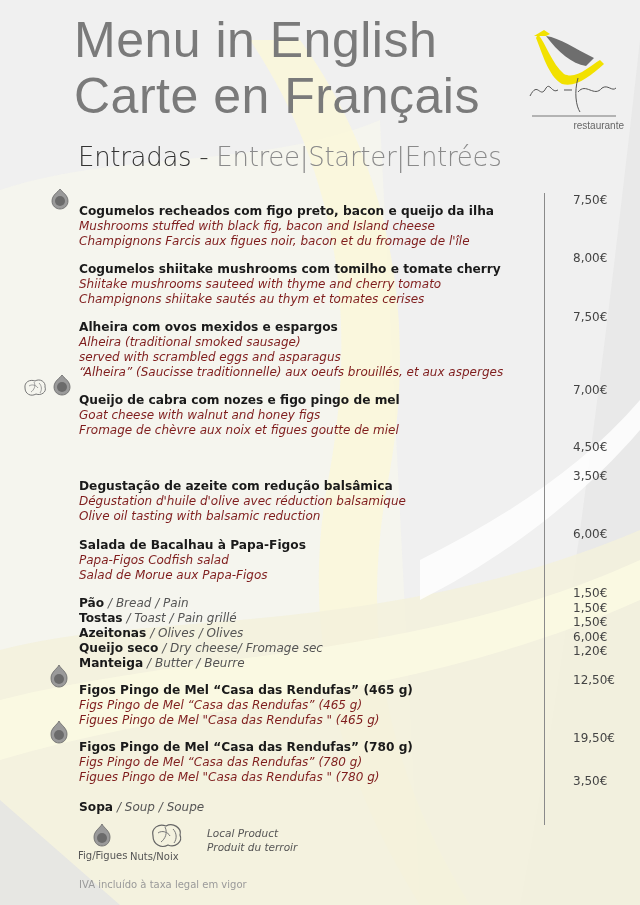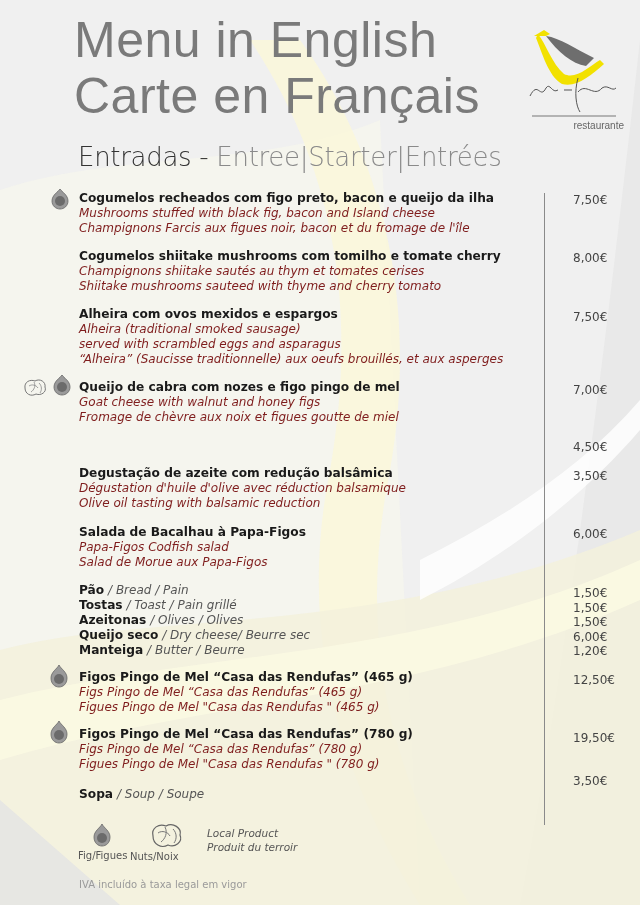--- a/index.html
+++ b/index.html
@@ -23,21 +23,21 @@
   }
   .section {
     position: absolute; left: 78px; top: 142px;
     font-family: "DejaVu Sans", sans-serif; font-weight: 200;
     font-size: 26px; color: #333; white-space: nowrap; letter-spacing: -0.3px;
   }
   .section .light { color: #8a8a8a; }
 
   .divider { position: absolute; left: 544px; top: 193px; width: 1px; height: 632px; background: #8a8a8a; }
 
-  .item { position: absolute; left: 79px; font-size: 12px; line-height: 15px; color: #555; }
+  .item { position: absolute; left: 79px; font-size: 12px; line-height: 15px; color: #555; margin-top: 13px; }
   .item .pt { font-weight: bold; color: #1a1a1a; font-size: 12.2px; }
   .item .tr { font-style: italic; color: #7f1d1d; }
   .item .sep { font-style: italic; color: #555; }
 
   .price { position: absolute; left: 573px; font-size: 12px; line-height: 15px; color: #444; }
 
   .ic { position: absolute; }
 
   .legend-lbl { position: absolute; font-size: 10px; color: #555; }
   .legend-note { position: absolute; left: 207px; top: 826px; font-size: 10.5px; line-height: 14px; font-style: italic; color: #555; }
@@ -87,22 +87,22 @@
   </svg>
   <div class="item" style="top:191px">
     <div class="pt">Cogumelos recheados com figo preto, bacon e queijo da ilha</div>
     <div class="tr">Mushrooms stuffed with black fig, bacon and Island cheese</div>
     <div class="tr">Champignons Farcis aux figues noir, bacon et du fromage de l'île</div>
   </div>
   <div class="price" style="top:193px">7,50€</div>
 
   <div class="item" style="top:249px">
     <div class="pt">Cogumelos shiitake mushrooms com tomilho e tomate cherry</div>
+    <div class="tr">Shiitake mushrooms sauteed with thyme and cherry tomato</div>
     <div class="tr">Champignons shiitake sautés au thym et tomates cerises</div>
-    <div class="tr">Shiitake mushrooms sauteed with thyme and cherry tomato</div>
   </div>
   <div class="price" style="top:251px">8,00€</div>
 
   <div class="item" style="top:307px">
     <div class="pt">Alheira com ovos mexidos e espargos</div>
     <div class="tr">Alheira (traditional smoked sausage)</div>
     <div class="tr">served with scrambled eggs and  asparagus</div>
     <div class="tr">“Alheira” (Saucisse traditionnelle) aux oeufs brouillés, et aux asperges</div>
   </div>
   <div class="price" style="top:310px">7,50€</div>
@@ -135,21 +135,21 @@
     <div class="pt">Salada de Bacalhau à Papa-Figos</div>
     <div class="tr">Papa-Figos Codfish salad</div>
     <div class="tr">Salad de Morue  aux Papa-Figos</div>
   </div>
   <div class="price" style="top:527px">6,00€</div>
 
   <div class="item" style="top:583px">
     <div><span class="pt">Pão</span><span class="sep"> / Bread / Pain</span></div>
     <div><span class="pt">Tostas</span><span class="sep"> / Toast / Pain grillé</span></div>
     <div><span class="pt">Azeitonas</span><span class="sep"> / Olives / Olives</span></div>
-    <div><span class="pt">Queijo seco</span><span class="sep"> / Dry cheese/ Beurre sec</span></div>
+    <div><span class="pt">Queijo seco</span><span class="sep"> / Dry cheese/ Fromage sec</span></div>
     <div><span class="pt">Manteiga</span><span class="sep"> / Butter / Beurre</span></div>
   </div>
   <div class="price" style="top:586px;line-height:14.5px">
     <div>1,50€</div>
     <div>1,50€</div>
     <div>1,50€</div>
     <div>6,00€</div>
     <div>1,20€</div>
   </div>
 

